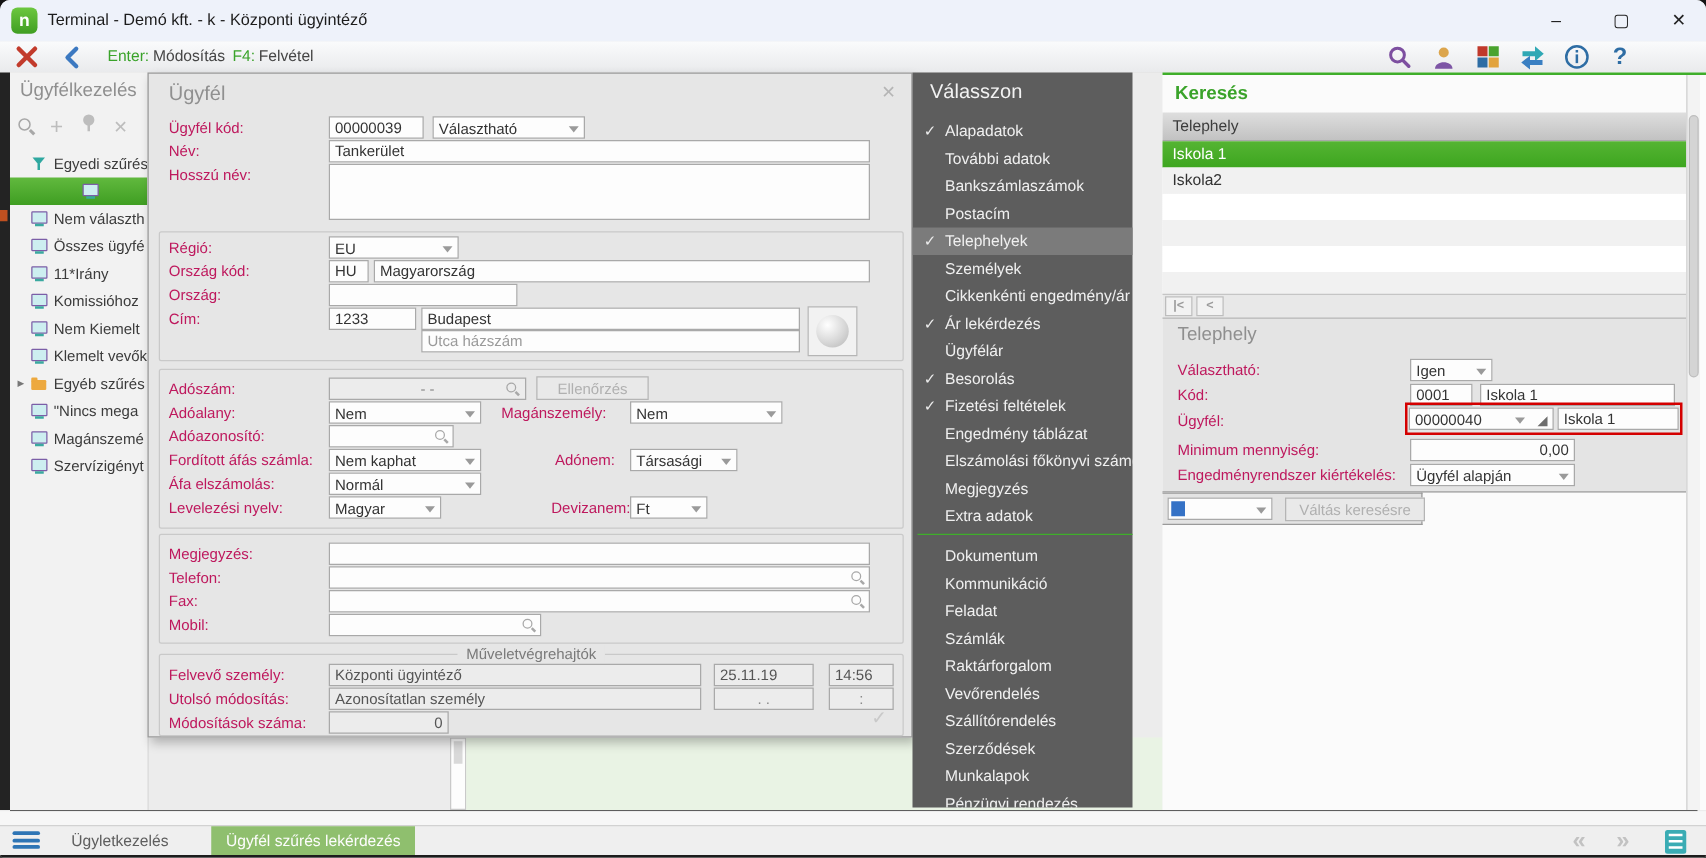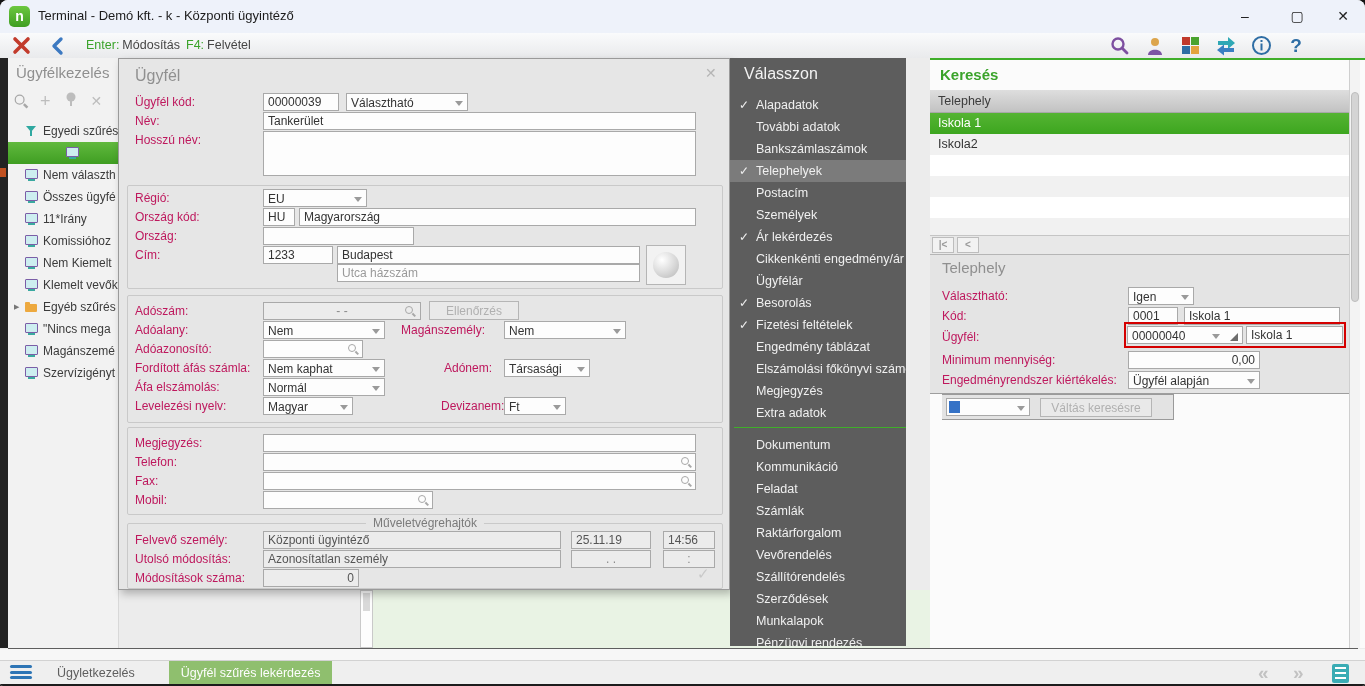--- a/index.html
+++ b/index.html
@@ -90,21 +90,21 @@
   .trow:not(.selected){background:#f1f1f1;}
   .stripes{position:absolute;left:0;top:95px;width:419px;height:80px;background:repeating-linear-gradient(#ffffff 0 21px,#f1f1f1 21px 42px);}
   .pager{position:absolute;left:0;top:175px;width:419px;height:19px;background:#e8e8e8;border-top:1px solid #c5c5c5;box-sizing:border-box;}
   .pbtn{position:absolute;top:1px;width:22px;height:16px;background:#f2f2f2;border:1px solid #bdbdbd;box-sizing:border-box;color:#9a9a9a;font-size:10px;font-weight:bold;text-align:center;line-height:14px;}
   .sitepanel{position:absolute;left:0;top:194px;width:419px;height:140px;background:#e4e4e4;border-top:1px solid #b5b5b5;border-bottom:1px solid #9e9e9e;box-sizing:border-box;}
   .sptitle{position:absolute;left:12px;top:4px;font-size:15px;color:#8f8f8f;}
   .redbox{position:absolute;left:194px;top:67px;width:222px;height:26px;border:2px solid #d40000;box-sizing:border-box;}
   .combo{position:absolute;left:197px;top:71px;width:116px;height:18px;border:1px solid #a9a9a9;background:#fdfdfd;font-size:12px;color:#333;padding:2px 4px 0;box-sizing:border-box;}
   .combo .arr{position:absolute;right:22px;top:7px;border:4px solid transparent;border-top:5px solid #9a9a9a;}
   .combo .cnr{position:absolute;right:4px;top:6px;width:0;height:0;border-left:8px solid transparent;border-bottom:8px solid #6d6d6d;}
-  .switchbar{position:absolute;left:12px;top:334px;width:232px;height:26px;background:#e3e3e3;border:1px solid #9a9a9a;border-left:none;box-sizing:border-box;}
+  .switchbar{position:absolute;left:0;top:334px;width:208px;height:26px;background:#e3e3e3;border:1px solid #9a9a9a;border-left:none;box-sizing:border-box;}
   .bluebit{position:absolute;left:2px;top:2px;width:11px;height:12px;background:#3572c6;}
   .rgreen{position:absolute;left:0;top:334px;width:419px;height:254px;background:#e9f3e4;z-index:-1;}
   .rscroll{position:absolute;left:419px;top:0;width:11px;height:588px;background:#f3f3f3;border-left:1px solid #cfcfcf;box-sizing:border-box;}
   .rthumb{position:absolute;left:1px;top:32px;width:8px;height:210px;background:#d4d4d4;border:1px solid #bdbdbd;border-radius:4px;box-sizing:border-box;}
   
   .bottombar{position:absolute;left:0;top:660px;width:1365px;height:24px;background:#efefef;border-top:1px solid #d2d2d2;}
   .bbar-border{position:absolute;left:0;top:684px;width:1365px;height:2px;background:#1c1c1c;}
   .burger{position:absolute;left:10px;top:4px;width:22px;height:16px;}
   .burger i{display:block;height:3px;background:#2e75b5;border-radius:2px;margin-bottom:2.5px;}
   .btabs{position:absolute;left:45px;top:0;height:24px;display:flex;align-items:stretch;gap:22px;}
@@ -373,43 +373,43 @@
           <div class="menu-item">
             <span class="check"></span>
             <span class="mlabel">További adatok</span>
           </div>
 
           <div class="menu-item">
             <span class="check"></span>
             <span class="mlabel">Bankszámlaszámok</span>
           </div>
 
+          <div class="menu-item">
+            <span class="check"></span>
+            <span class="mlabel">Postacím</span>
+          </div>
+
           <div class="menu-item checked selected">
             <span class="check"></span>
             <span class="mlabel">Telephelyek</span>
           </div>
 
           <div class="menu-item">
             <span class="check"></span>
-            <span class="mlabel">Postacím</span>
-          </div>
-
-          <div class="menu-item">
-            <span class="check"></span>
             <span class="mlabel">Személyek</span>
           </div>
 
+          <div class="menu-item">
+            <span class="check"></span>
+            <span class="mlabel">Cikkenkénti engedmény/ár</span>
+          </div>
+
           <div class="menu-item checked">
             <span class="check"></span>
             <span class="mlabel">Ár lekérdezés</span>
-          </div>
-
-          <div class="menu-item">
-            <span class="check"></span>
-            <span class="mlabel">Cikkenkénti engedmény/ár</span>
           </div>
 
           <div class="menu-item">
             <span class="check"></span>
             <span class="mlabel">Ügyfélár</span>
           </div>
 
           <div class="menu-item checked">
             <span class="check"></span>
             <span class="mlabel">Besorolás</span>

